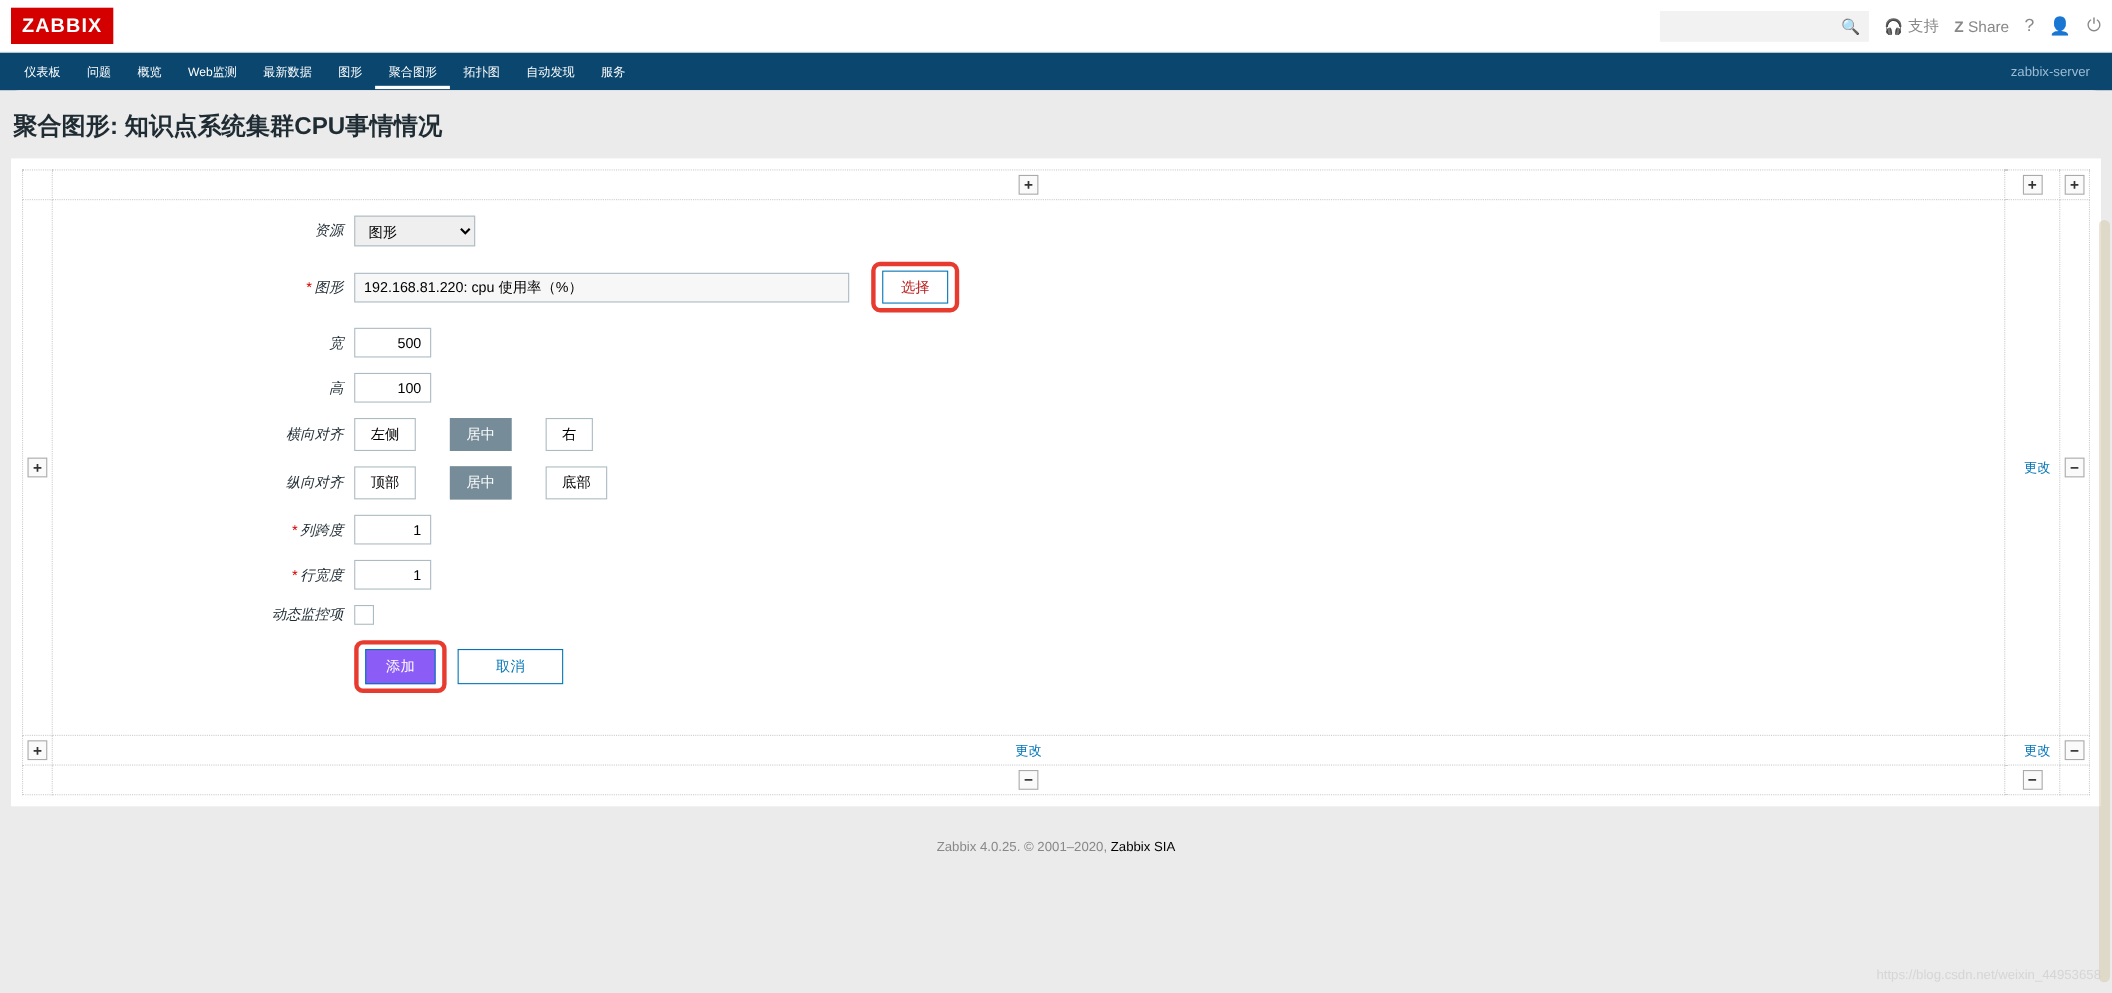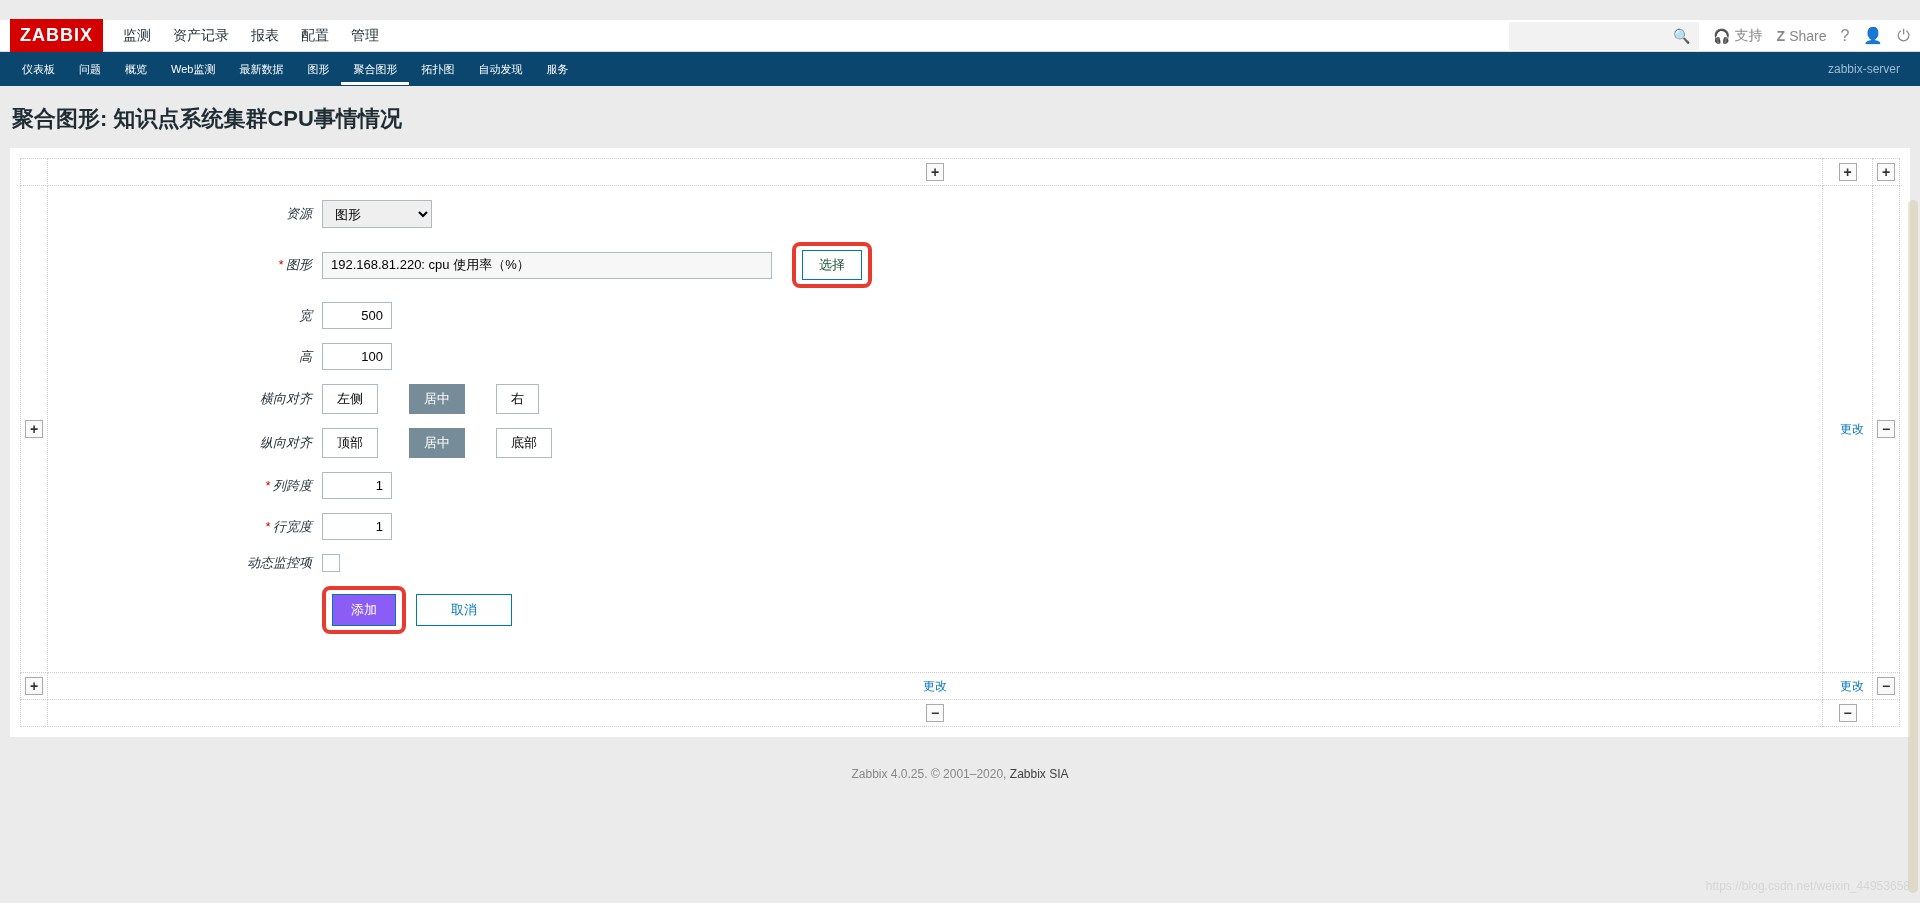--- a/index.html
+++ b/index.html
@@ -1,20 +1,20 @@
 <!DOCTYPE html>
 <html><head>
 <meta charset="utf-8">
 <style>
 * { margin: 0; padding: 0; box-sizing: border-box; }
 body { font-family: Arial, "Microsoft YaHei", sans-serif; font-size: 13px; color: #1f2c33; background: #ebebeb; }
 a { text-decoration: none; }
 
 
-.topnav { background: #fff; height: 32px; display: flex; align-items: center; padding: 0 10px; border-bottom: 1px solid #ddd; margin-top: 20px; }
+.topnav { background: #fff; height: 48px; display: flex; align-items: center; padding: 0 10px; border-bottom: 1px solid #ddd; }
 .logo { background: #d40000; color: #fff; font-weight: bold; padding: 6px 10px; font-size: 18px; letter-spacing: 1px; margin-right: 20px; }
 .topmenu { display: flex; gap: 22px; }
 .topmenu a { color: #1f2c33; font-size: 14px; padding: 12px 0; display: inline-block; position: relative; }
 .topmenu a.active::after { content: ""; position: absolute; left: 50%; bottom: -1px; transform: translateX(-50%); border: 6px solid transparent; border-bottom-color: #0a466e; }
 .topright { margin-left: auto; display: flex; align-items: center; gap: 14px; color: #767676; }
 .search-box { position: relative; }
 .search-box input { width: 190px; height: 28px; background: #f2f2f2; border: none; padding: 0 30px 0 8px; font-size: 13px; }
 .search-box .si { position: absolute; right: 8px; top: 6px; color: #888; font-size: 14px; }
 .tricon { color: #888; font-size: 14px; display: flex; align-items: center; gap: 4px; }
 .icon-btn { color: #888; font-size: 16px; cursor: pointer; }
@@ -43,46 +43,39 @@
 .form-label { width: 250px; text-align: right; padding-right: 10px; font-size: 13px; color: #1f2c33; font-style: italic; }
 .req { color: #d40000; margin-right: 3px; }
 .sel, .txt, .num { border: 1px solid #acbbc2; padding: 5px 8px; font-size: 13px; }
 .sel { width: 110px; height: 28px; }
 .txt-wide { width: 450px; background: #f7f7f7; }
 .num { width: 70px; text-align: right; }
 .seg { display: flex; gap: 32px; }
 .seg button { border: 1px solid #acbbc2; background: #fff; padding: 5px 14px; font-size: 13px; cursor: pointer; margin-left: -1px; }
 .seg button:first-child { margin-left: 0; }
 .seg button.on { background: #768d99; color: #fff; border-color: #768d99; }
-.select-btn { border: 1px solid #0275b8; background: #fff; color: #14532d; padding: 5px 16px; font-size: 13px; margin-left: 10px; cursor: pointer; }
+.select-btn { border: 1px solid #0275b8; background: #fff; color: #b91c1c; padding: 5px 16px; font-size: 13px; margin-left: 10px; cursor: pointer; }
 .chk { width: 18px; height: 18px; border: 1px solid #acbbc2; background: #fff; }
 .btn-primary { background: #8b5cf6; color: #fff; border: 1px solid #0275b8; padding: 6px 18px; font-size: 13px; cursor: pointer; }
 .btn-default { background: #fff; color: #0275b8; border: 1px solid #0275b8; padding: 6px 34px; font-size: 13px; cursor: pointer; margin-left: 10px; }
 
 .red-box { border: 4px solid #e63b2e; border-radius: 8px; padding: 4px 6px; display: inline-flex; align-items: center; }
 
 
 .footer { text-align: center; padding: 30px 0 10px; font-size: 12px; color: #888; }
-.footer a { color: #404040; }
+.footer a { color: #000000; }
 
 .watermark { position: fixed; right: 10px; bottom: 10px; color: #c8c8c8; font-size: 12px; opacity: 0.6; pointer-events: none; }
 .scroll-track { position: fixed; right: 2px; top: 200px; bottom: 10px; width: 10px; background: #d4c8a8; border-radius: 5px; opacity: 0.5; }
 </style>
 </head>
 <body>
 
 <div class="topnav">
   <div class="logo">ZABBIX</div>
-  <div class="topmenu">
-    <a href="#" class="active">监测</a>
-    <a href="#">资产记录</a>
-    <a href="#">报表</a>
-    <a href="#">配置</a>
-    <a href="#">管理</a>
-  </div>
   <div class="topright">
     <div class="search-box">
       <input type="text" style="">
       <span class="si">🔍</span>
     </div>
     <span class="tricon">🎧 <span>支持</span></span>
     <span class="tricon">
         <b>Z</b> 
         <span>Share</span>
       </span>

